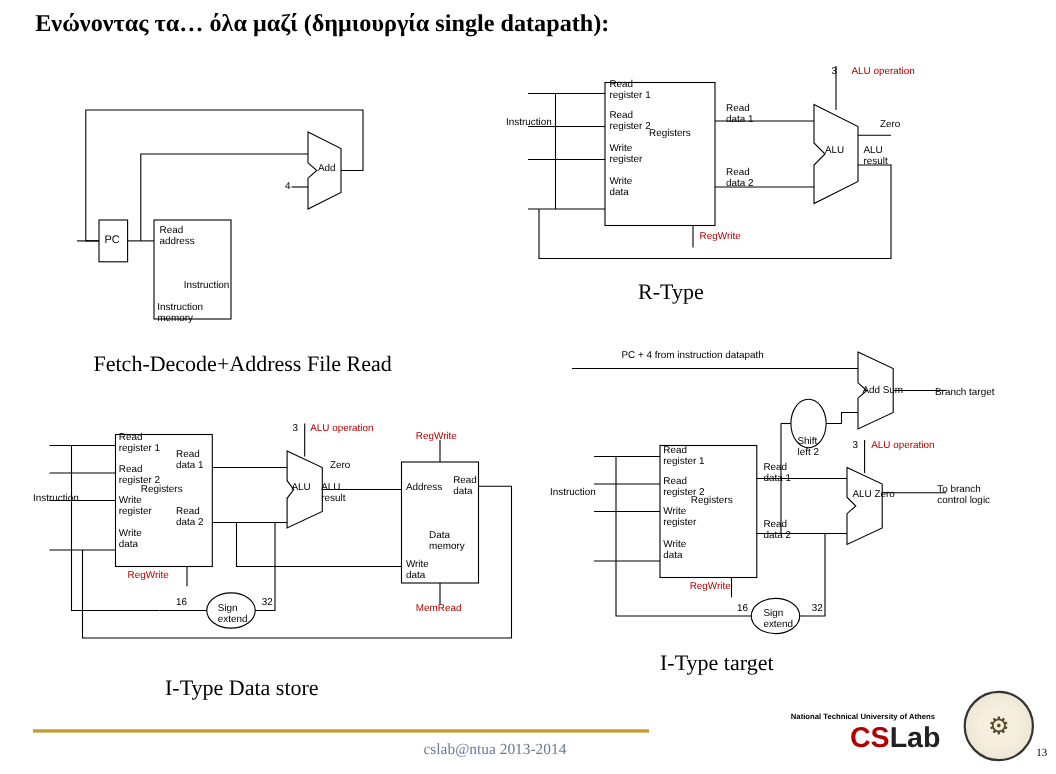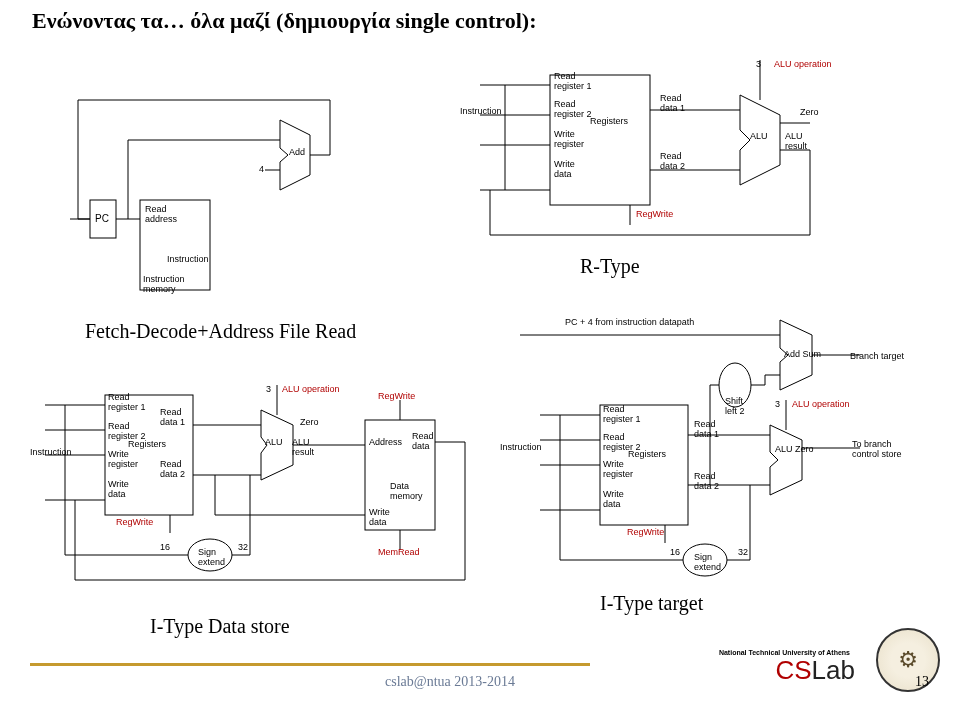--- a/index.html
+++ b/index.html
@@ -38,37 +38,37 @@
   .footer-text {
     position: absolute;
     bottom: 14px;
     left: 385px;
     font-size: 14px;
     color: #6a7a95;
   }
   .pagenum {
     position: absolute;
     bottom: 14px;
-    right: 31px;
-    font-size: 14px;
+    right: 8px;
+    font-size: 10px;
   }
   .gold-bar {
     position: absolute;
     left: 30px;
     bottom: 38px;
     width: 560px;
     height: 3px;
     background: #c59a2e;
   }
   .logo-cslab {
     position: absolute;
     right: 105px;
     bottom: 18px;
     font-family: Arial, sans-serif;
-    font-weight: 400;
+    font-weight: 700;
     font-size: 26px;
   }
   .logo-cslab .c { color:#b00000;}
   .logo-cslab .s { color:#222;}
   .logo-sub {
     position: absolute;
     right: 110px;
     bottom: 48px;
     font-family: Arial, sans-serif;
     font-size: 7px;
@@ -91,21 +91,21 @@
     color:#5a4a2a;
     background: radial-gradient(circle,#f5efe0 40%, #e8dfc8 100%);
   }
   svg { position:absolute; overflow:visible; }
   .box { fill:#fff; stroke:#000; stroke-width:1; }
   .line { stroke:#000; stroke-width:1; fill:none; }
 </style>
 </head>
 <body>
 
-<div class="title">Ενώνοντας τα… όλα μαζί (δημιουργία single control):</div>
+<div class="title">Ενώνοντας τα… όλα μαζί (δημιουργία single datapath):</div>
 
 <svg class="diagram" style="left:70px; top:100px" width="290" height="200">
   <rect class="box" x="20" y="100" width="26" height="38"></rect>
   <rect class="box" x="70" y="100" width="70" height="90"></rect>
 
   <polygon class="box" points="210,20 240,35 240,75 210,90 210,62 218,55 210,48"></polygon>
   <polyline class="line" points="0,119 20,119"></polyline>
   <polyline class="line" points="46,119 70,119"></polyline>
   <polyline class="line" points="58,119 58,40 210,40"></polyline>
   <polyline class="line" points="195,70 210,70"></polyline>
@@ -258,21 +258,21 @@
 data</div>
 <div class="lbl" style="left:694px; top:420px; white-space:pre">Read
 data 1</div>
 <div class="lbl" style="left:694px; top:472px; white-space:pre">Read
 data 2</div>
 <div class="lbl red" style="left:627px; top:528px">RegWrite</div>
 <div class="lbl" style="left:775px; top:400px">3</div>
 <div class="lbl red" style="left:792px; top:400px">ALU operation</div>
 <div class="lbl" style="left:775px; top:445px">ALU  Zero</div>
 <div class="lbl" style="left:852px; top:440px; white-space:pre">To branch
-control store</div>
+control logic</div>
 <div class="lbl" style="left:670px; top:548px">16</div>
 <div class="lbl" style="left:738px; top:548px">32</div>
 <div class="lbl" style="left:694px; top:553px; white-space:pre">Sign
 extend</div>
 
 <div class="seclbl" style="left:150px; top:615px">I-Type Data store</div>
 <div class="seclbl" style="left:600px; top:592px">I-Type target</div>
 
 <div class="gold-bar"></div>
 <div class="footer-text">cslab@ntua 2013-2014</div>

